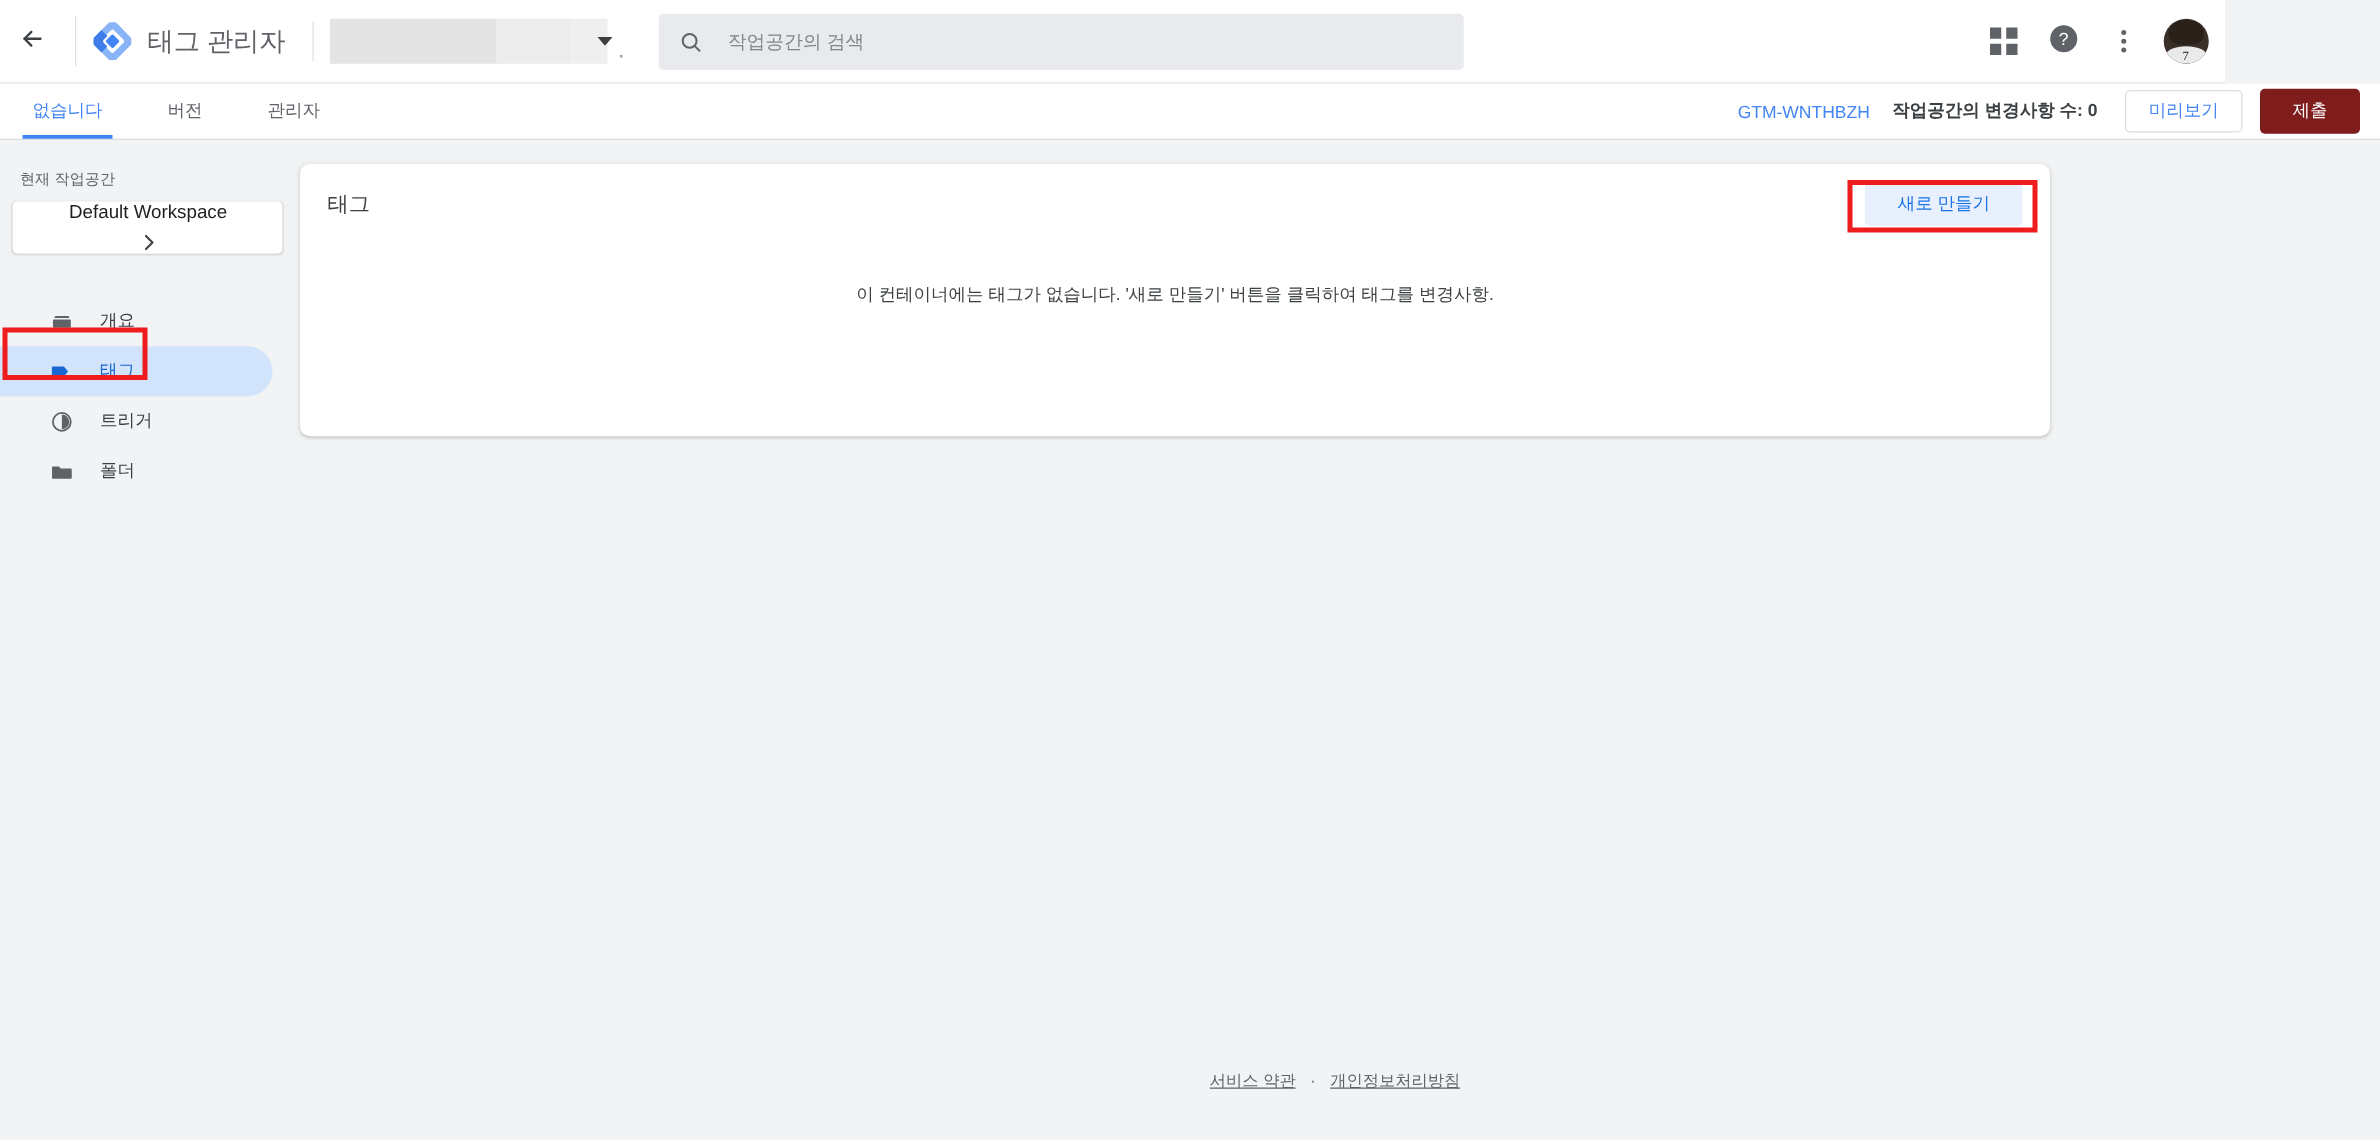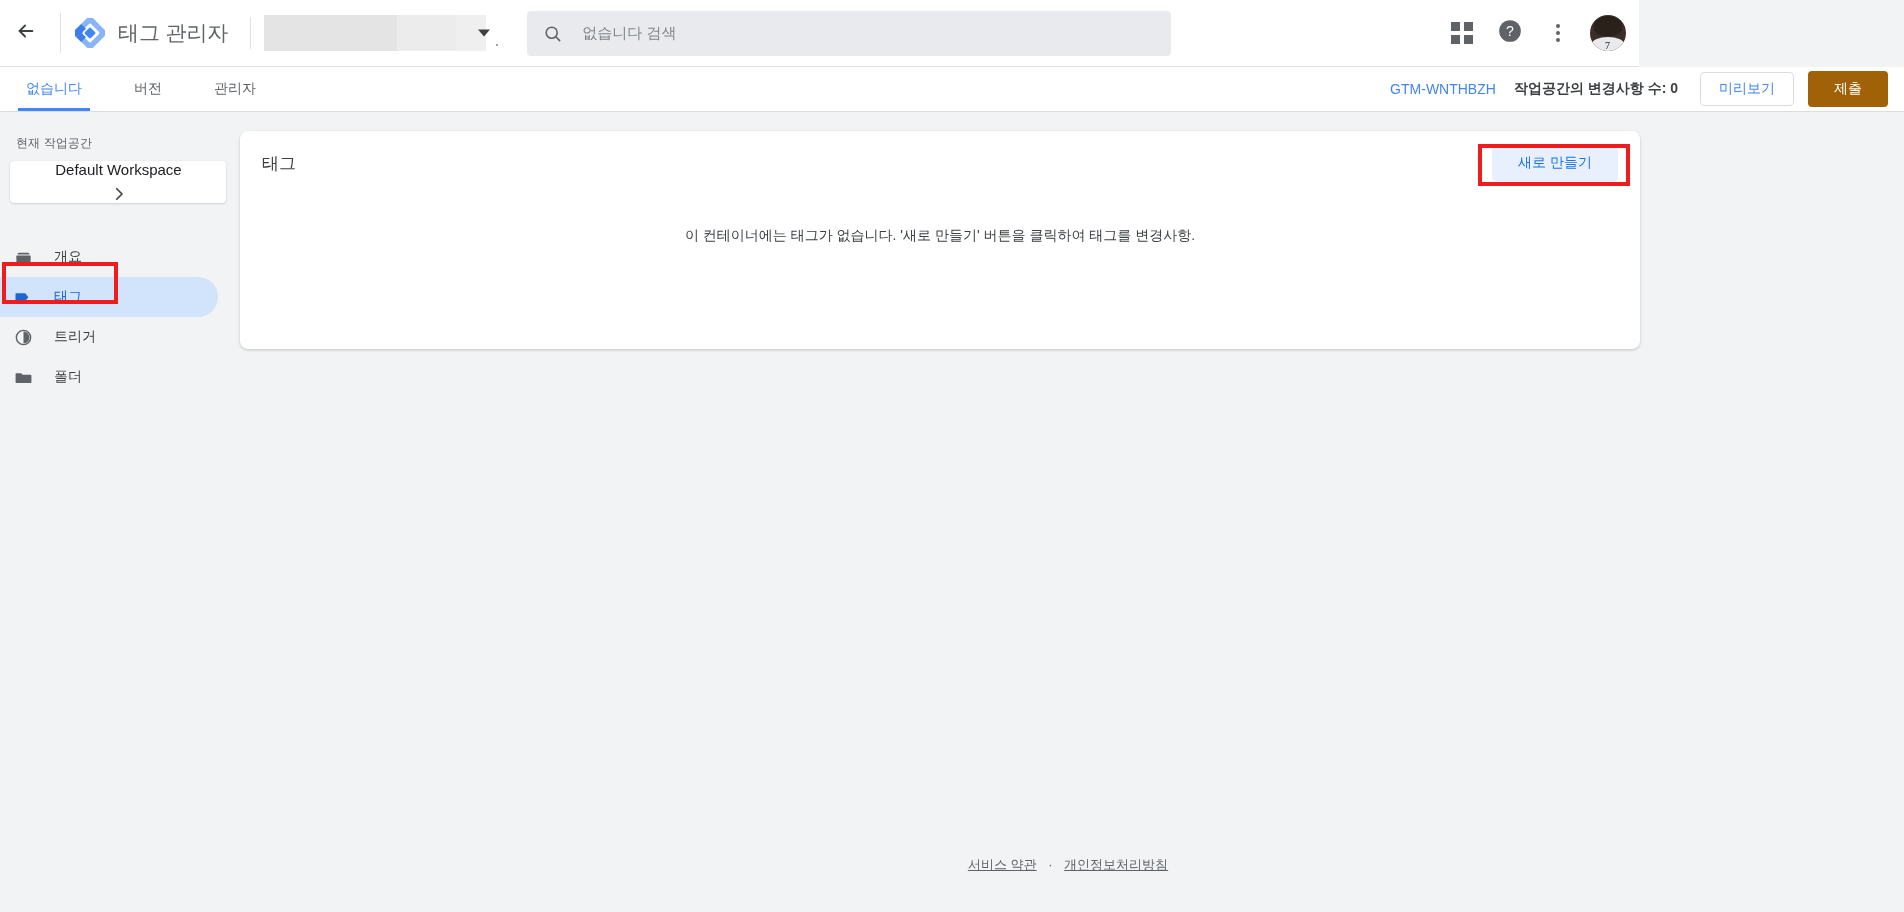--- a/index.html
+++ b/index.html
@@ -20,21 +20,21 @@
     position: relative;
     width: 1904px;
     height: 912px;
     box-sizing: border-box;
   }
 
   
   .topbar {
     position: absolute;
     left: 0; top: 0;
-    width: 1639px; height: 67px;
+    width: 1780px; height: 67px;
     background: #ffffff;
     border-bottom: 1px solid #e0e0e0;
     display: flex;
     align-items: center;
     box-sizing: border-box;
   }
   .back-btn {
     width: 48px;
     height: 48px;
     margin-left: 2px;
@@ -253,21 +253,21 @@
     cursor: pointer;
     white-space: nowrap;
   }
   .btn-primary {
     height: 36px;
     min-width: 80px;
     padding: 0 20px;
     margin-left: 14px;
     border: none;
     border-radius: 4px;
-    background: #a16207;
+    background: #7f1d1d;
     color: #ffffff;
     font-size: 14px;
     font-family: "Liberation Sans", sans-serif;
     cursor: pointer;
     white-space: nowrap;
   }
 
   
   .sidebar {
     position: absolute;
@@ -298,21 +298,21 @@
   }
   .ws-name { font-size: 15px; color: #202124; white-space: nowrap; }
   .ws-chevron { color: #3c4043; display: flex; align-items: center; }
 
   .nav { margin-top: 34px; }
   .nav-item {
     position: relative;
     height: 40px;
     display: flex;
     align-items: center;
-    padding-left: 12px;
+    padding-left: 38px;
     font-size: 14px;
     color: #3c4043;
     cursor: pointer;
     border-radius: 0 20px 20px 0;
     margin-right: 22px;
   }
   .nav-item.active {
     background: #d2e3fc;
     color: #1967d2;
   }
@@ -449,21 +449,21 @@
       <span class="account-caret"></span>
     </div>
 
     <div class="searchbar">
       <span class="search-icon">
         <svg width="19" height="19" viewBox="0 0 24 24" fill="none" stroke="currentColor" stroke-width="2" stroke-linecap="round">
           <circle cx="11" cy="11" r="7"></circle>
           <line x1="16.5" y1="16.5" x2="21" y2="21"></line>
         </svg>
       </span>
-      <span class="search-input-text">없습니다 검색</span>
+      <span class="search-input-text">작업공간의 검색</span>
     </div>
 
     <div class="topbar-spacer"></div>
 
     <div class="topbar-actions">
       <div class="icon-btn">
         <span class="apps-grid">
           <span></span>
             <span></span>
             <span></span>

